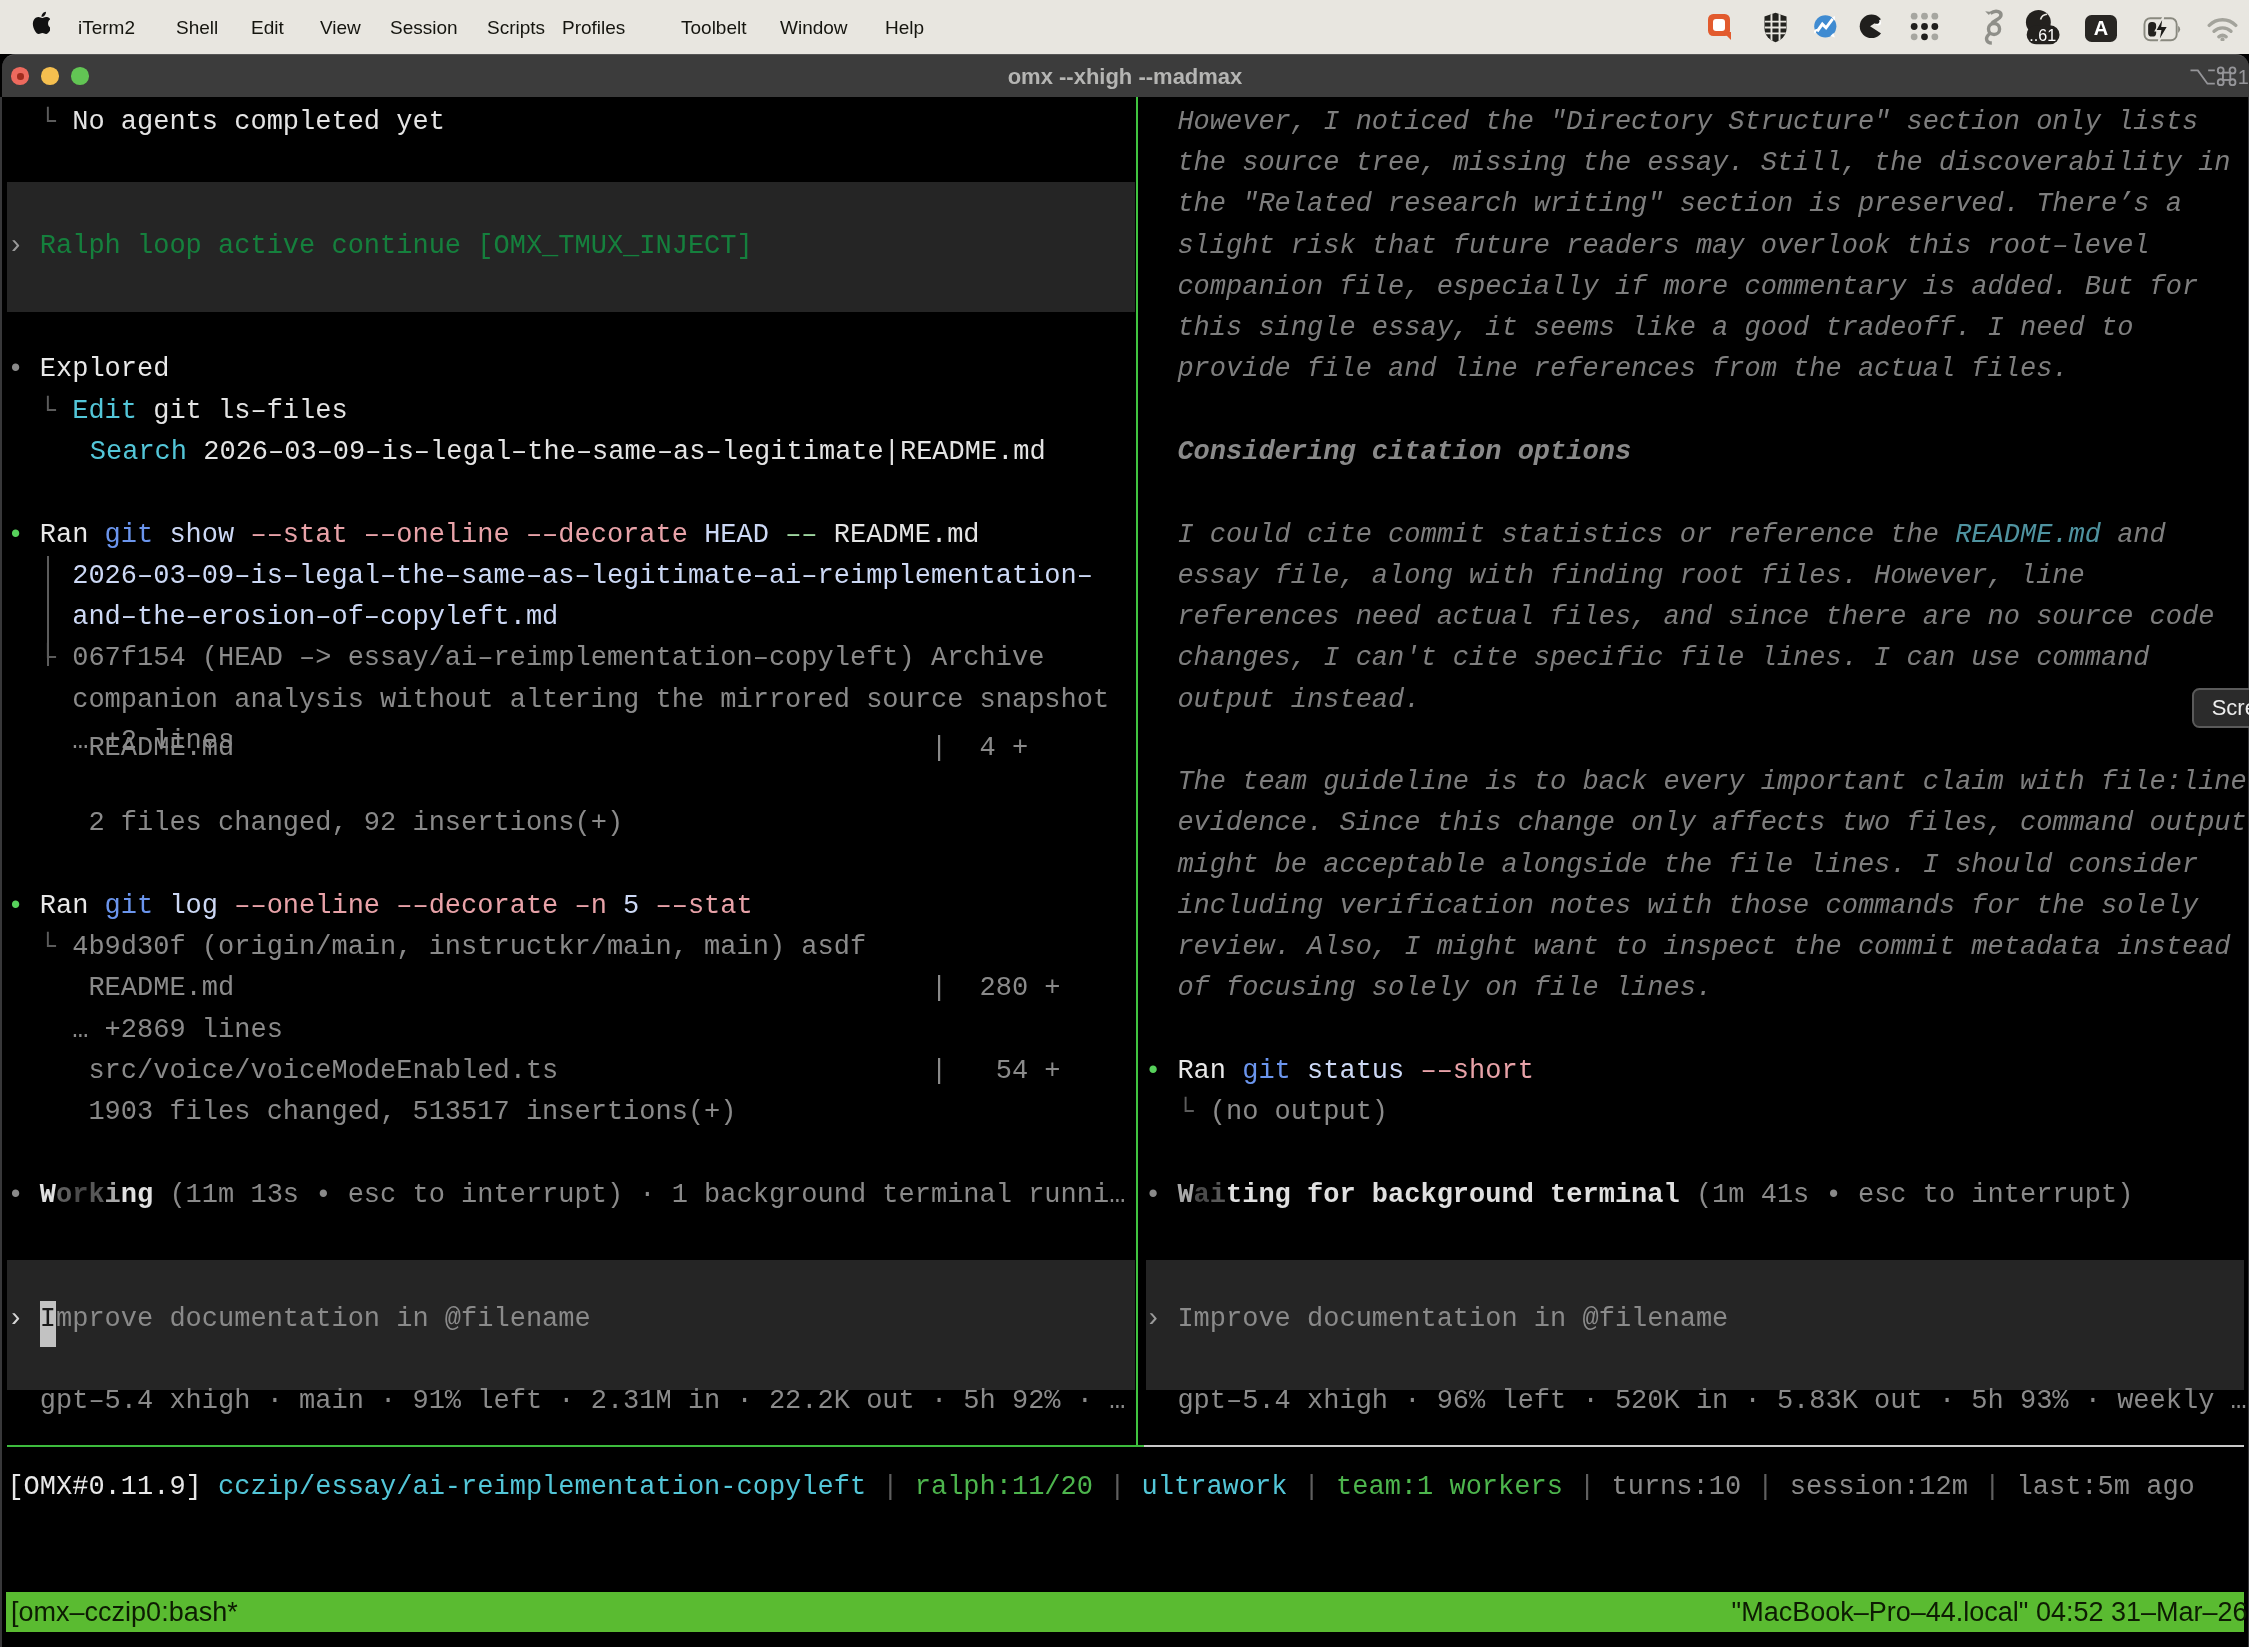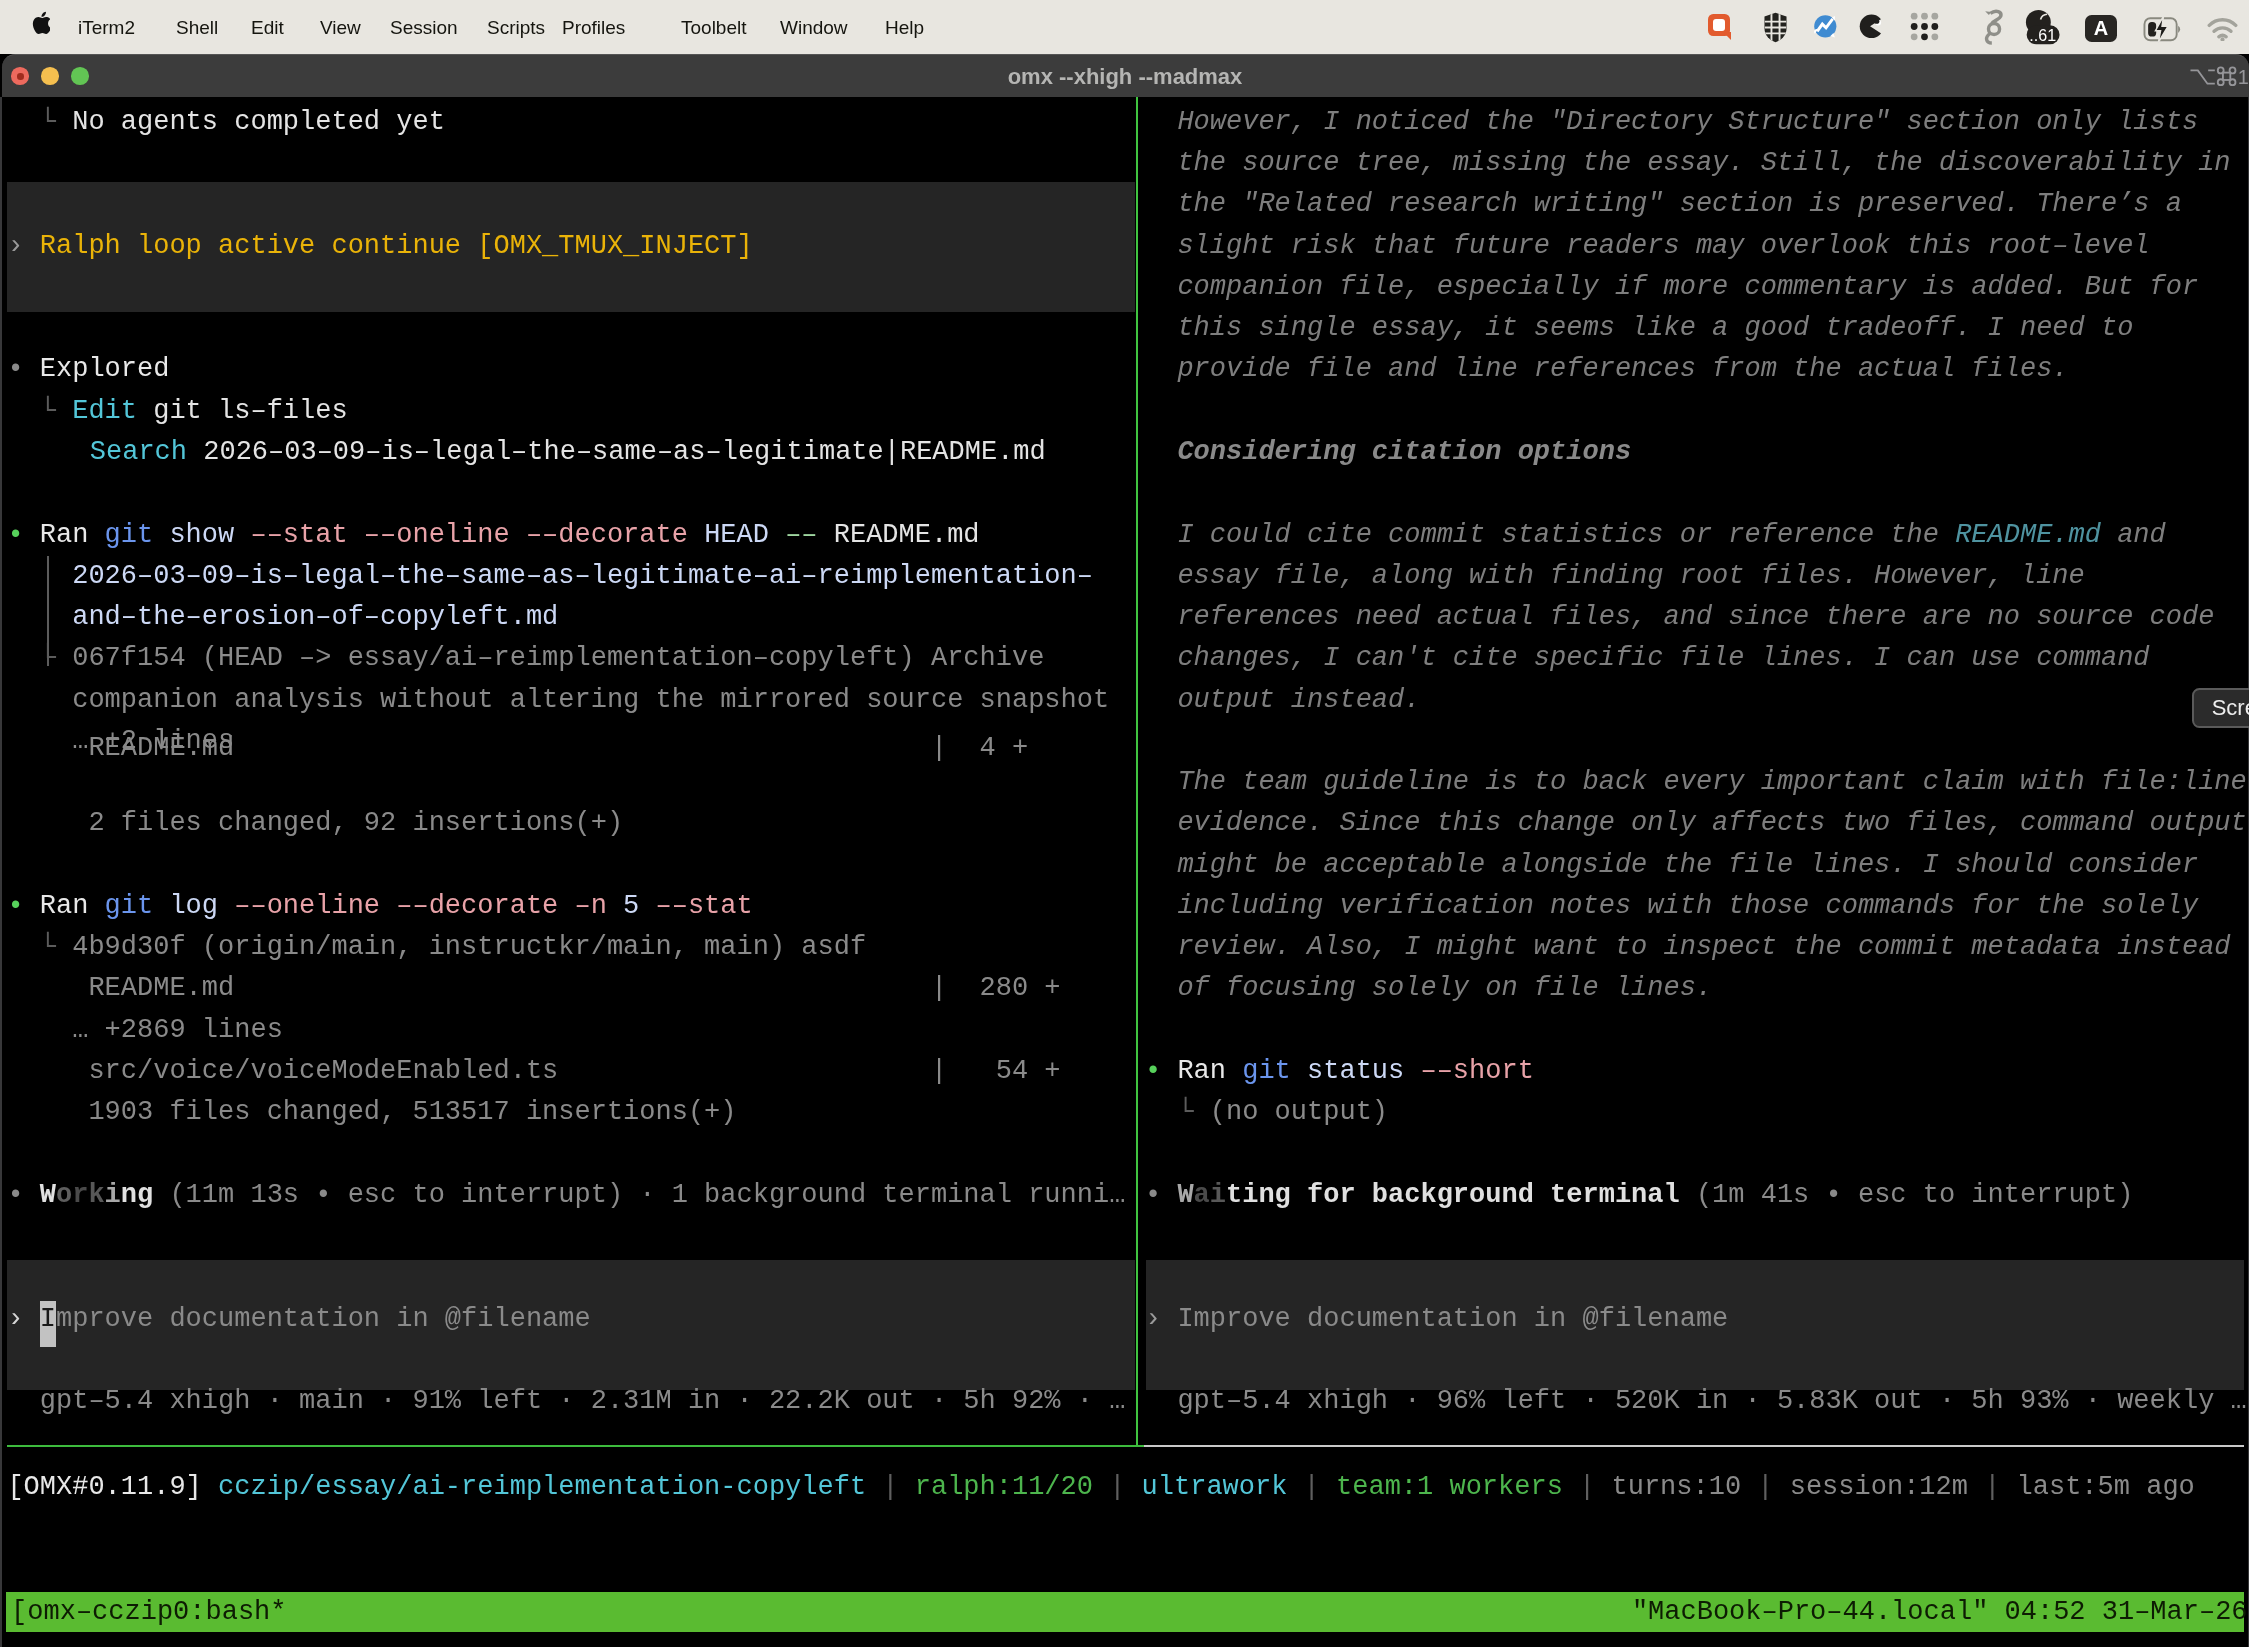--- a/index.html
+++ b/index.html
@@ -28,21 +28,21 @@
 .sep { color:#5f5f5f; }
 .it { color:#7e7e7e; }
 .itb { color:#8a8a8a; font-weight:bold; }
 .itc { color:#4f93a0; }
 .sh1 { color:#e0e0e0; font-weight:bold; }
 .sh2 { color:#5e5e5e; font-weight:bold; }
 .sh3 { color:#4a4a4a; font-weight:bold; }
 .sh4 { color:#585858; font-weight:bold; }
 .sh5 { color:#a8a8a8; font-weight:bold; }
 .pr1 { color:#9a9a9a; }
-.inp1 { color:#eab308; }
+.inp1 { color:#15803d; }
 .pr2 { color:#d5d5d5; }
 .pr2g { color:#9a9a9a; }
 .cur { color:#1a1a1a; }
 .box { position:absolute; background:#252525; }
 </style></head><body>
 <div id="menubar">
     <div class="mi mb" style="left:78px">iTerm2</div>
     <div class="mi" style="left:176px">Shell</div>
     <div class="mi" style="left:251px">Edit</div>
     <div class="mi" style="left:320px">View</div>
@@ -201,16 +201,16 @@
 <div class="r" style="left:1145px;top:1051px"><span class="gb">• </span><span class="bw">Ran</span> <span class="bl">git</span> <span class="pw">status</span> <span class="pk">––short</span></div>
 <div class="r" style="left:1145px;top:1092px">  <span class="tree">└ </span><span class="gry">(no output)</span></div>
 <div class="r" style="left:1145px;top:1175px"><span class="gry">• </span><span class="sh5">W</span><span class="sh3">a</span><span class="sh4">i</span><span class="sh1">ting for background terminal</span><span class="gry"> (1m 41s • esc to interrupt)</span></div>
 <div class="r" style="left:1145px;top:1299px"><span class="pr2g">› </span><span class="gry">Improve documentation in @filename</span></div>
 <div class="r" style="left:1145px;top:1381px"><span class="gry">  gpt–5.4 xhigh · 96% left · 520K in · 5.83K out · 5h 93% · weekly …</span></div>
 <div class="r" style="left:7.4px;top:1467px"><span class="bw">[OMX#0.11.9]</span> <span class="cy">cczip/essay/ai-reimplementation-copyleft</span><span class="sep"> | </span><span class="grn">ralph:11/20</span><span class="sep"> | </span><span class="cy">ultrawork</span><span class="sep"> | </span><span class="grn">team:1 workers</span><span class="sep"> | </span><span class="gry">turns:10</span><span class="sep"> | </span><span class="gry">session:12m</span><span class="sep"> | </span><span class="gry">last:5m ago</span></div>
 <div class="abs" style="left:47px;top:556px;width:2.2px;height:110px;background:#5c5c5c"></div>
 <div class="abs" style="left:1136px;top:97px;width:2.2px;height:1350px;background:#40c440"></div>
 <div class="abs" style="left:7.4px;top:1445px;width:1137px;height:2.2px;background:#3dbb3d"></div>
 <div class="abs" style="left:1144px;top:1445px;width:1100px;height:2.2px;background:#c8c8c8"></div>
-<div class="abs" style="left:5.9px;top:1592px;width:2238px;height:40px;background:#5abb31;color:#0d1c03;font-family:Liberation Mono, monospace;font-size:27px;line-height:40px;white-space:pre"><span style="position:absolute;left:5.2px">[omx–cczip0:bash*</span><span style="position:absolute;right:-3.7px">"MacBook–Pro–44.local" 04:52 31–Mar–26</span></div>
+<div class="abs" style="left:5.9px;top:1592px;width:2238px;height:40px;background:#5abb31;color:#0d1c03;font-family:Liberation Sans, sans-serif;font-size:27px;line-height:40px;white-space:pre"><span style="position:absolute;left:5.2px">[omx–cczip0:bash*</span><span style="position:absolute;right:-3.7px">"MacBook–Pro–44.local" 04:52 31–Mar–26</span></div>
 <div class="abs" style="left:0;top:97px;width:2.2px;height:1551px;background:#38383a"></div>
 <div class="abs" style="left:2248px;top:97px;width:2.2px;height:1551px;background:#38383a"></div>
 <div class="abs" style="left:2192px;top:688px;width:96px;height:40px;background:#2b2b2b;border:2.2px solid #5a5a5a;border-radius:7.4px;color:#ededed;font:22px 'Liberation Sans',sans-serif;line-height:35px;padding-left:17.7px">Scre</div>
 
 </body></html>

